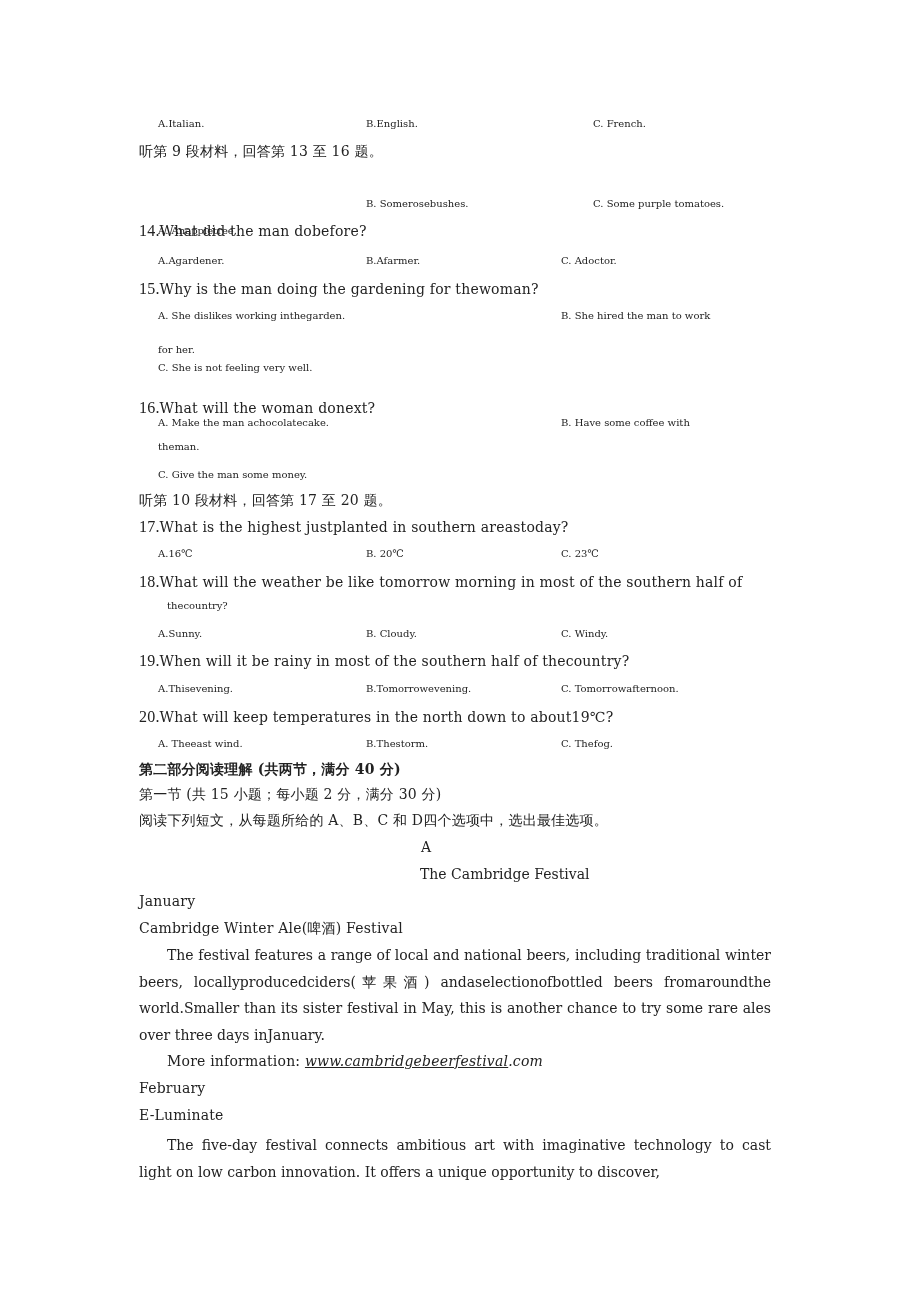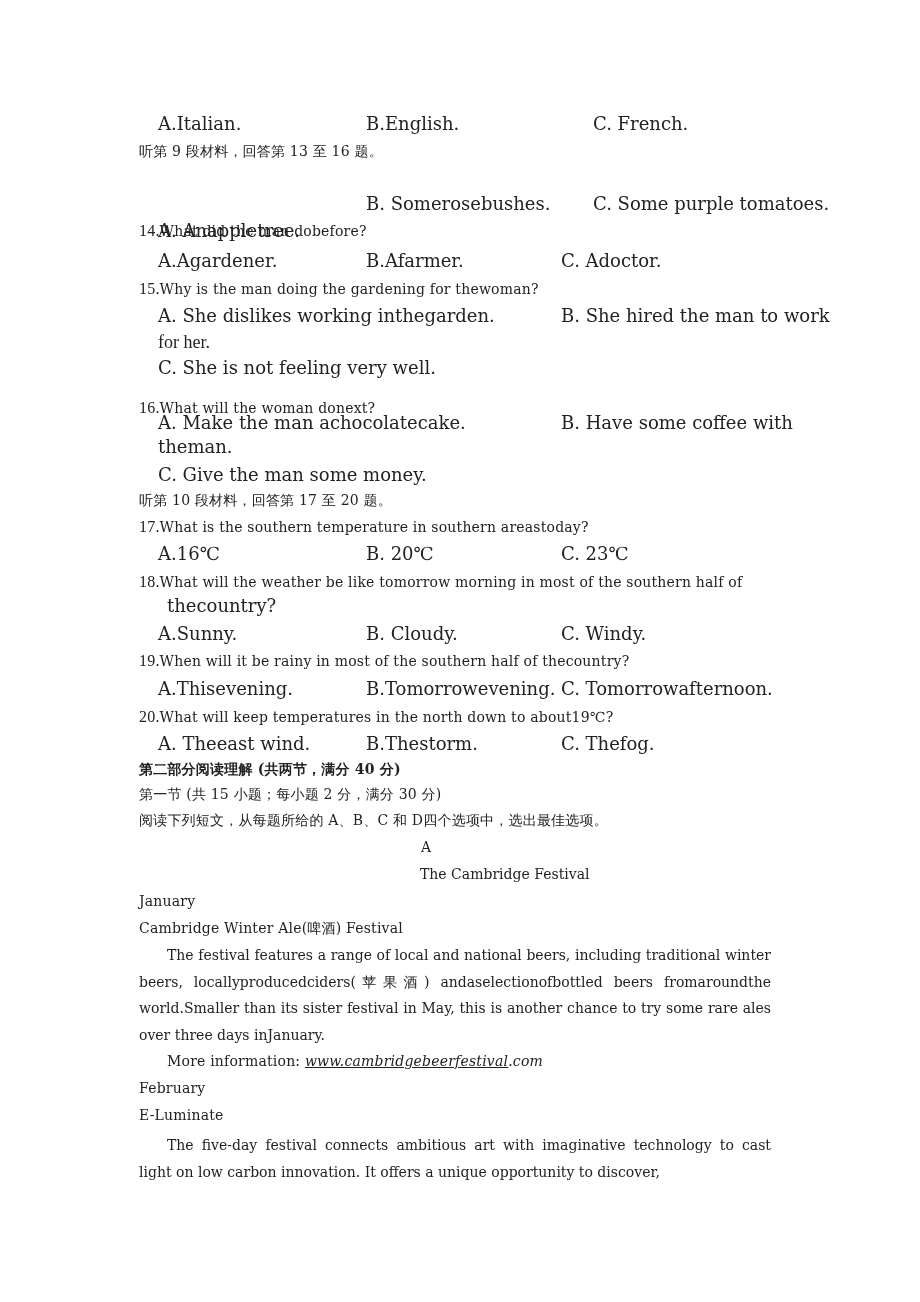--- a/index.html
+++ b/index.html
@@ -1,21 +1,21 @@
 <!DOCTYPE html>
 <html><head>
 <meta charset="utf-8">
 <style>
   html, body { margin:0; padding:0; background:#ffffff; }
   body { width:920px; height:1302px; position:relative; overflow:hidden;
          font-family:"DejaVu Serif","Liberation Serif",serif; color:#222; }
   .page { position:absolute; left:0; top:0; width:920px; height:1302px; }
   .line { position:absolute; left:139px; font-size:14px; line-height:20px; white-space:nowrap; letter-spacing:0.2px; }
   .qnum { font-size:16px; font-family:"Liberation Serif",serif; }
-  .opt { position:absolute; font-size:18px; line-height:20px; white-space:nowrap; }
+  .opt { position:absolute; font-size:10px; line-height:20px; white-space:nowrap; }
   .bold { font-weight:bold; }
   .para { position:absolute; left:139px; width:632px; font-size:14px; line-height:26.5px; text-align:justify; text-indent:28px; }
   .link { font-style:italic; }
   .link u { text-decoration:underline; }
   .center { position:absolute; font-size:14px; line-height:20px; }
 </style>
 </head>
 <body>
 
 <div class="page">
@@ -35,35 +35,35 @@
   </div>
   <div class="opt" style="left:158px;top:251px;">A.Agardener.</div>
   <div class="opt" style="left:366px;top:251px;">B.Afarmer.</div>
   <div class="opt" style="left:561px;top:251px;">C. Adoctor.</div>
 
   <div class="line" style="top:279px;">
     <span class="qnum">15.</span><span>Why is the man doing the gardening for thewoman?</span>
   </div>
   <div class="opt" style="left:158px;top:306px;">A. She dislikes working inthegarden.</div>
   <div class="opt" style="left:561px;top:306px;">B. She hired the man to work</div>
-  <div class="opt" style="left:158px;top:332px;font-family:Liberation Serif, serif;">for her.</div>
+  <div class="opt" style="left:158px;top:340px;">for her.</div>
   <div class="opt" style="left:158px;top:358px;">C. She is not feeling very well.</div>
 
   <div class="line" style="top:385px;margin-top:13px;">
     <span class="qnum">16.</span><span>What will the woman donext?</span>
   </div>
   <div class="opt" style="left:158px;top:413px;">A. Make the man achocolatecake.</div>
   <div class="opt" style="left:561px;top:413px;">B. Have some coffee with</div>
   <div class="opt" style="left:158px;top:437px;">theman.</div>
   <div class="opt" style="left:158px;top:465px;">C. Give the man some money.</div>
 
   <div class="line" style="top:490px;">听第 10 段材料，回答第 17 至 20 题。</div>
 
   <div class="line" style="top:517px;">
-    <span class="qnum">17.</span><span>What is the southern temperature in southern areastoday?</span>
+    <span class="qnum">17.</span><span>What is the highest justplanted in southern areastoday?</span>
   </div>
   <div class="opt" style="left:158px;top:544px;">A.16℃</div>
   <div class="opt" style="left:366px;top:544px;">B. 20℃</div>
   <div class="opt" style="left:561px;top:544px;">C. 23℃</div>
 
   <div class="line" style="top:572px;">
     <span class="qnum">18.</span><span>What will the weather be like tomorrow morning in most of the southern half of</span>
   </div>
   <div class="opt" style="left:167px;top:596px;">thecountry?</div>
   <div class="opt" style="left:158px;top:624px;">A.Sunny.</div>

